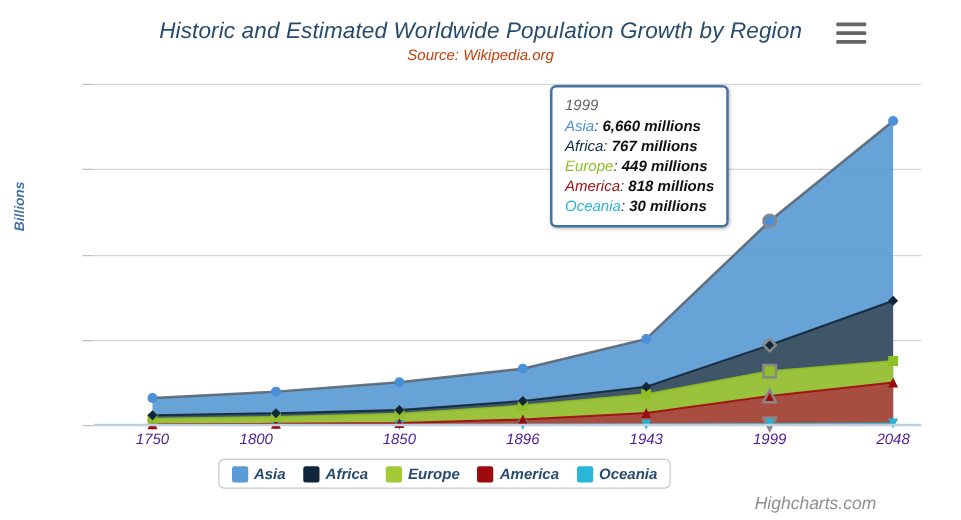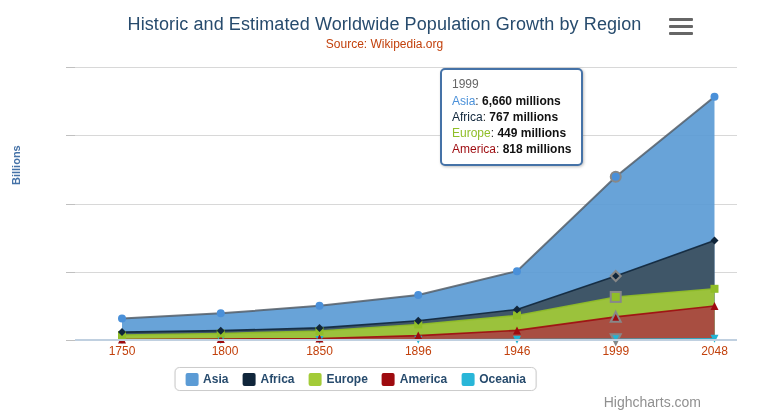--- a/index.html
+++ b/index.html
@@ -3,21 +3,21 @@
 <meta charset="utf-8">
 <style>
   html,body{margin:0;padding:0;}
   body{
     width:769px;height:416px;
     background:#ffffff;
     font-family:"Liberation Sans", sans-serif;
     overflow:hidden;
     -webkit-font-smoothing:antialiased;
   }
-  #chart-root{position:relative;width:711px;height:416px;}
+  #chart-root{position:relative;width:711px;height:416px;font-style:italic;}
 
   
   .chart-title{
     position:absolute;left:0;top:14px;width:769px;text-align:center;
     font-size:18px;color:#274b6d;letter-spacing:.1px;
   }
   .chart-subtitle{
     position:absolute;left:0;top:37px;width:769px;text-align:center;
     font-size:12px;color:#c2410c;
   }
@@ -47,21 +47,21 @@
   }
   .ytick-dash{
     position:absolute;width:9px;height:1px;background:#c0c0c0;left:66px;
   }
   .y-axis-title{
     position:absolute;left:10px;top:185px;
     font-size:11px;font-weight:bold;color:#4572a7;
     transform:rotate(-90deg);transform-origin:left top;white-space:nowrap;
   }
   .xtick{
-    position:absolute;top:344px;font-size:12px;color:#c2410c;
+    position:absolute;top:344px;font-size:12px;color:#4c1d95;
     transform:translateX(-50%);white-space:nowrap;
   }
   .xaxis-line{
     position:absolute;left:75px;top:340px;width:662px;height:1px;background:#c0d0e0;
   }
 
   svg.series-svg{position:absolute;left:0;top:0;overflow:visible;}
 
   
   .tooltip{
@@ -174,35 +174,36 @@
         <circle cx="441.99333333333334" cy="204.14939999999999" r="4" fill="#4A90D9"></circle>
         <circle cx="540.7416666666666" cy="109.8006" r="5" fill="#4A90D9" stroke="#888888" stroke-width="2"></circle>
         <circle cx="639.49" cy="29.78430000000003" r="4" fill="#4A90D9"></circle>
       </svg>
     <div class="axis-baseline"></div>
   </div>
 
   <div class="xaxis-line"></div>
   <div id="xticks">
       <div class="xtick" style="left: 122px;">1750</div>
-      <div class="xtick" style="left: 225px;">1800</div>
+      <div class="xtick" style="left: 205px;">1800</div>
       <div class="xtick" style="left: 319.497px;">1850</div>
       <div class="xtick" style="left: 418.245px;">1896</div>
-      <div class="xtick" style="left: 516.993px;">1946</div>
+      <div class="xtick" style="left: 516.993px;">1943</div>
       <div class="xtick" style="left: 615.742px;">1999</div>
       <div class="xtick" style="left: 714.49px;">2048</div>
     </div>
 
   <div class="tooltip">
     <div class="tt-header">1999</div>
     <div id="tt-rows">
         <div class="tt-row"><span class="tt-key" style="color: rgb(74, 144, 217);">Asia</span><span style="color: rgb(51, 51, 51);">: </span><span class="tt-val">6,660 millions</span></div>
         <div class="tt-row"><span class="tt-key" style="color: rgb(16, 38, 59);">Africa</span><span style="color: rgb(51, 51, 51);">: </span><span class="tt-val">767 millions</span></div>
         <div class="tt-row"><span class="tt-key" style="color: rgb(144, 190, 40);">Europe</span><span style="color: rgb(51, 51, 51);">: </span><span class="tt-val">449 millions</span></div>
         <div class="tt-row"><span class="tt-key" style="color: rgb(158, 11, 15);">America</span><span style="color: rgb(51, 51, 51);">: </span><span class="tt-val">818 millions</span></div>
+        <div class="tt-row"><span class="tt-key" style="color: rgb(36, 181, 212);">Oceania</span><span style="color: rgb(51, 51, 51);">: </span><span class="tt-val">30 millions</span></div>
       </div>
   </div>
 
   <div class="legend">
     <div id="legend-items" style="display:flex;align-items:center;gap:14px;">
         <div class="legend-item">
           <span class="legend-swatch" style="background: rgb(91, 155, 213);"></span>
           <span class="legend-text">Asia</span>
         </div>
         <div class="legend-item">

